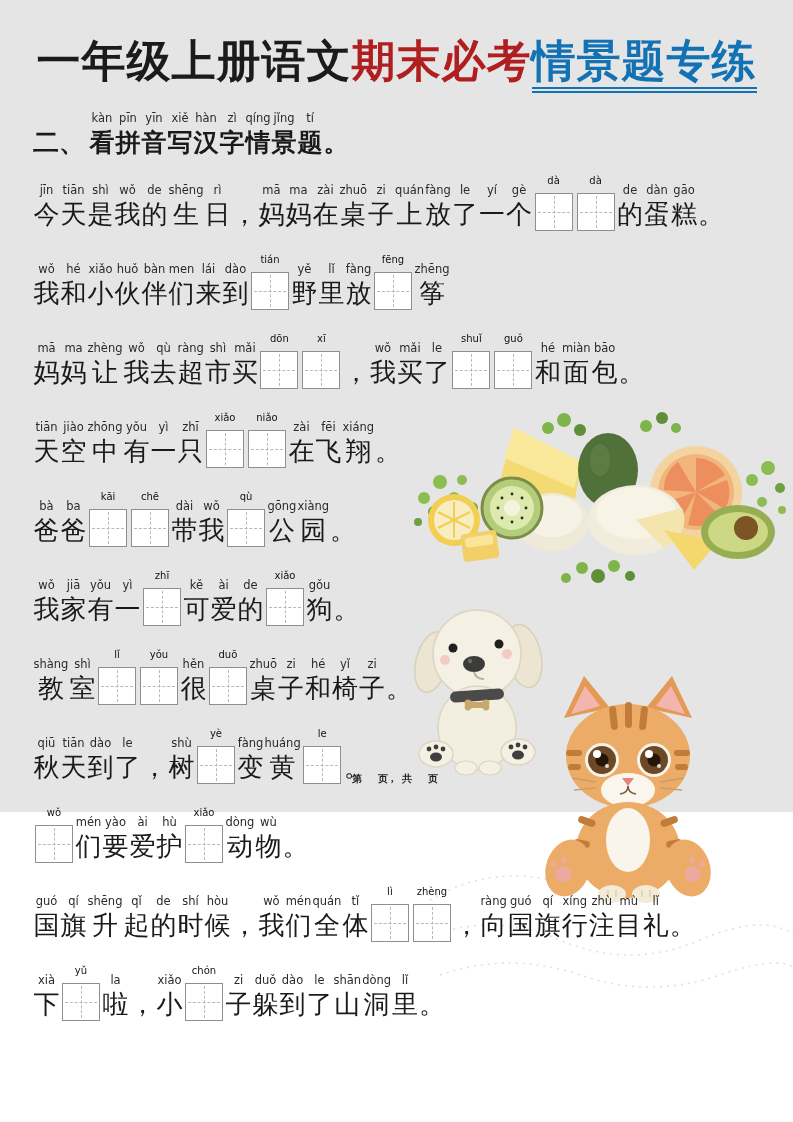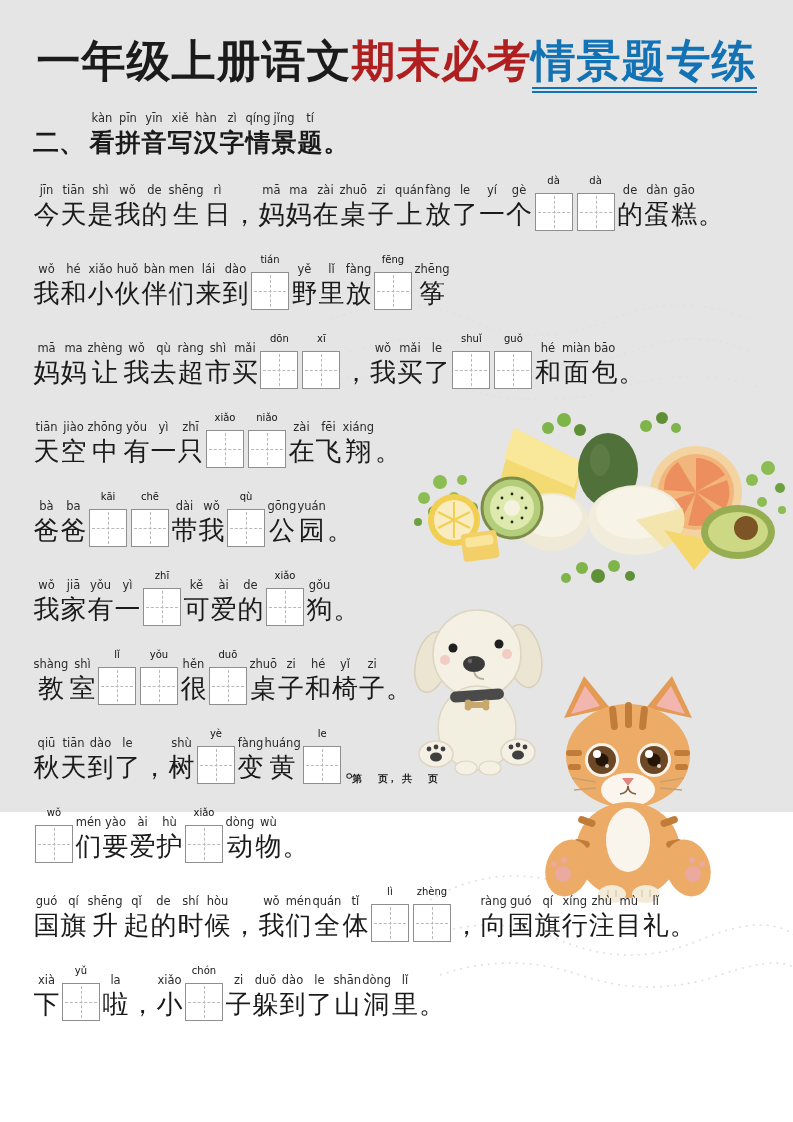--- a/index.html
+++ b/index.html
@@ -598,21 +598,21 @@
           </span>
           <span class="boxcol">
             <span class="bpy">qù</span>
             <span class="wbox"></span>
           </span>
           <span class="col">
             <span class="py">gōng</span>
             <span class="hz">公</span>
           </span>
           <span class="col">
-            <span class="py">yuán</span>
+            <span class="py">xiàng</span>
             <span class="hz">园</span>
           </span>
           <span class="col">
             <span class="hz">。</span>
           </span>
         </div>
         <div class="line">
           <span class="col">
             <span class="py">wǒ</span>
             <span class="hz">我</span>

